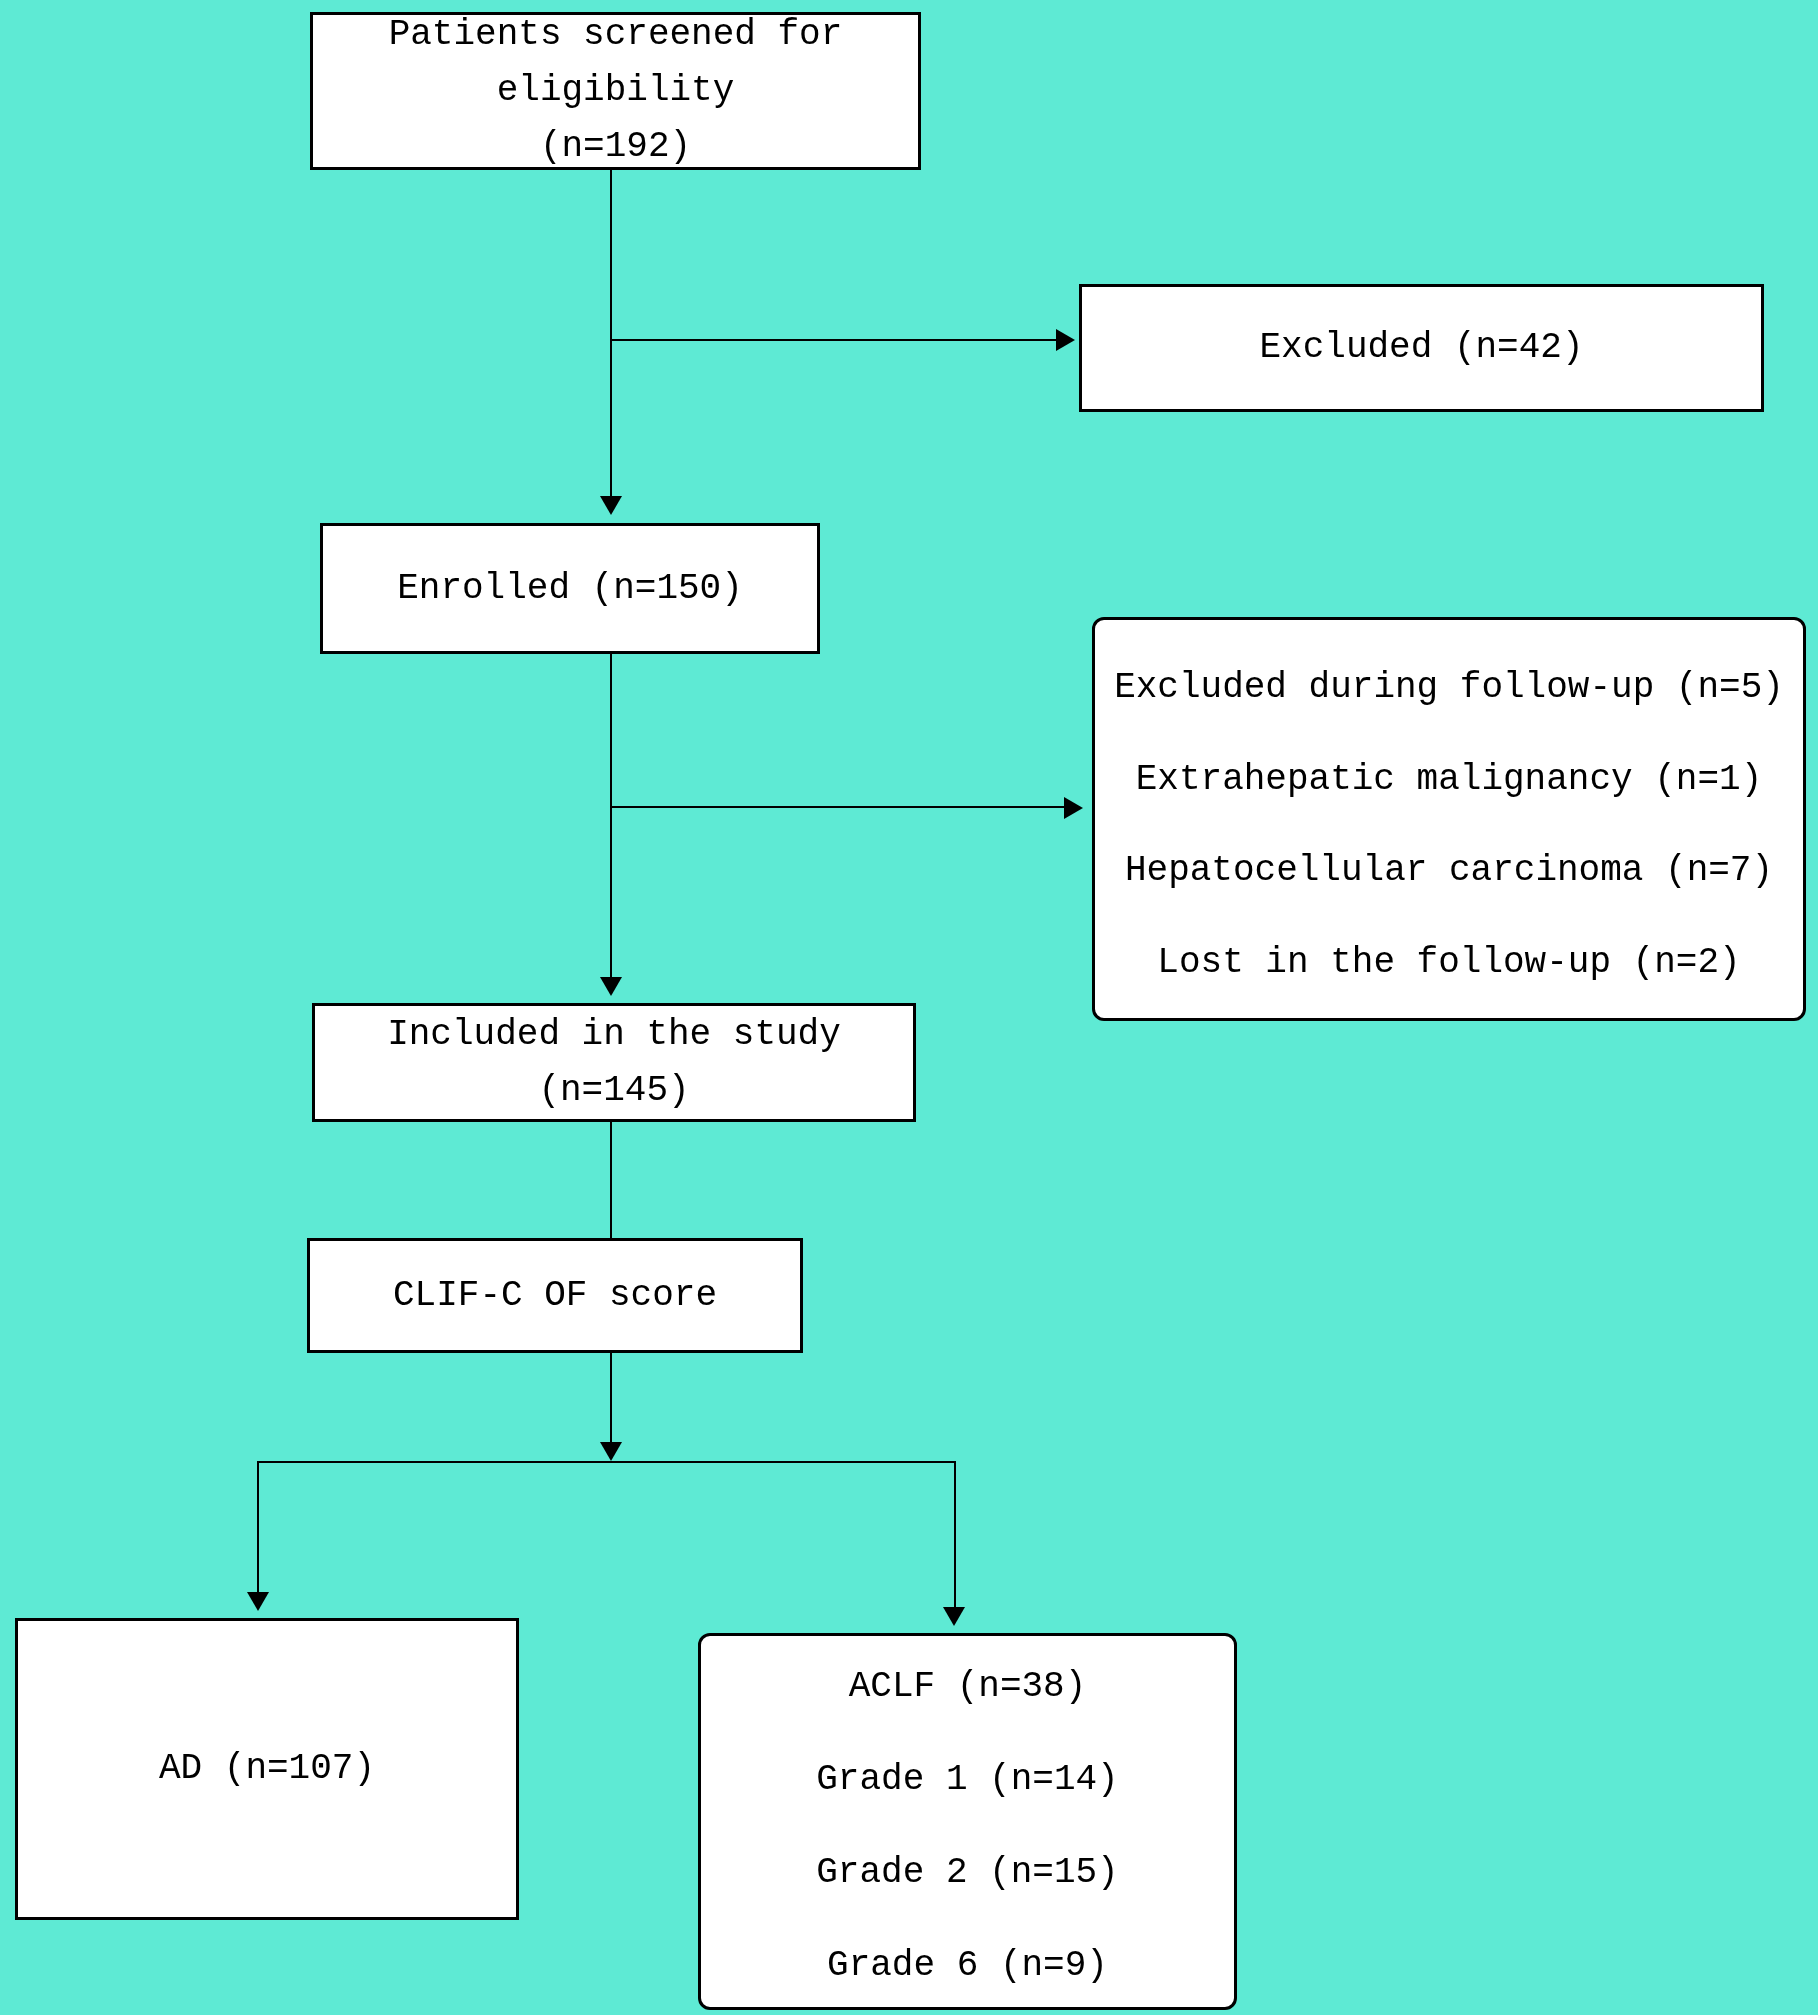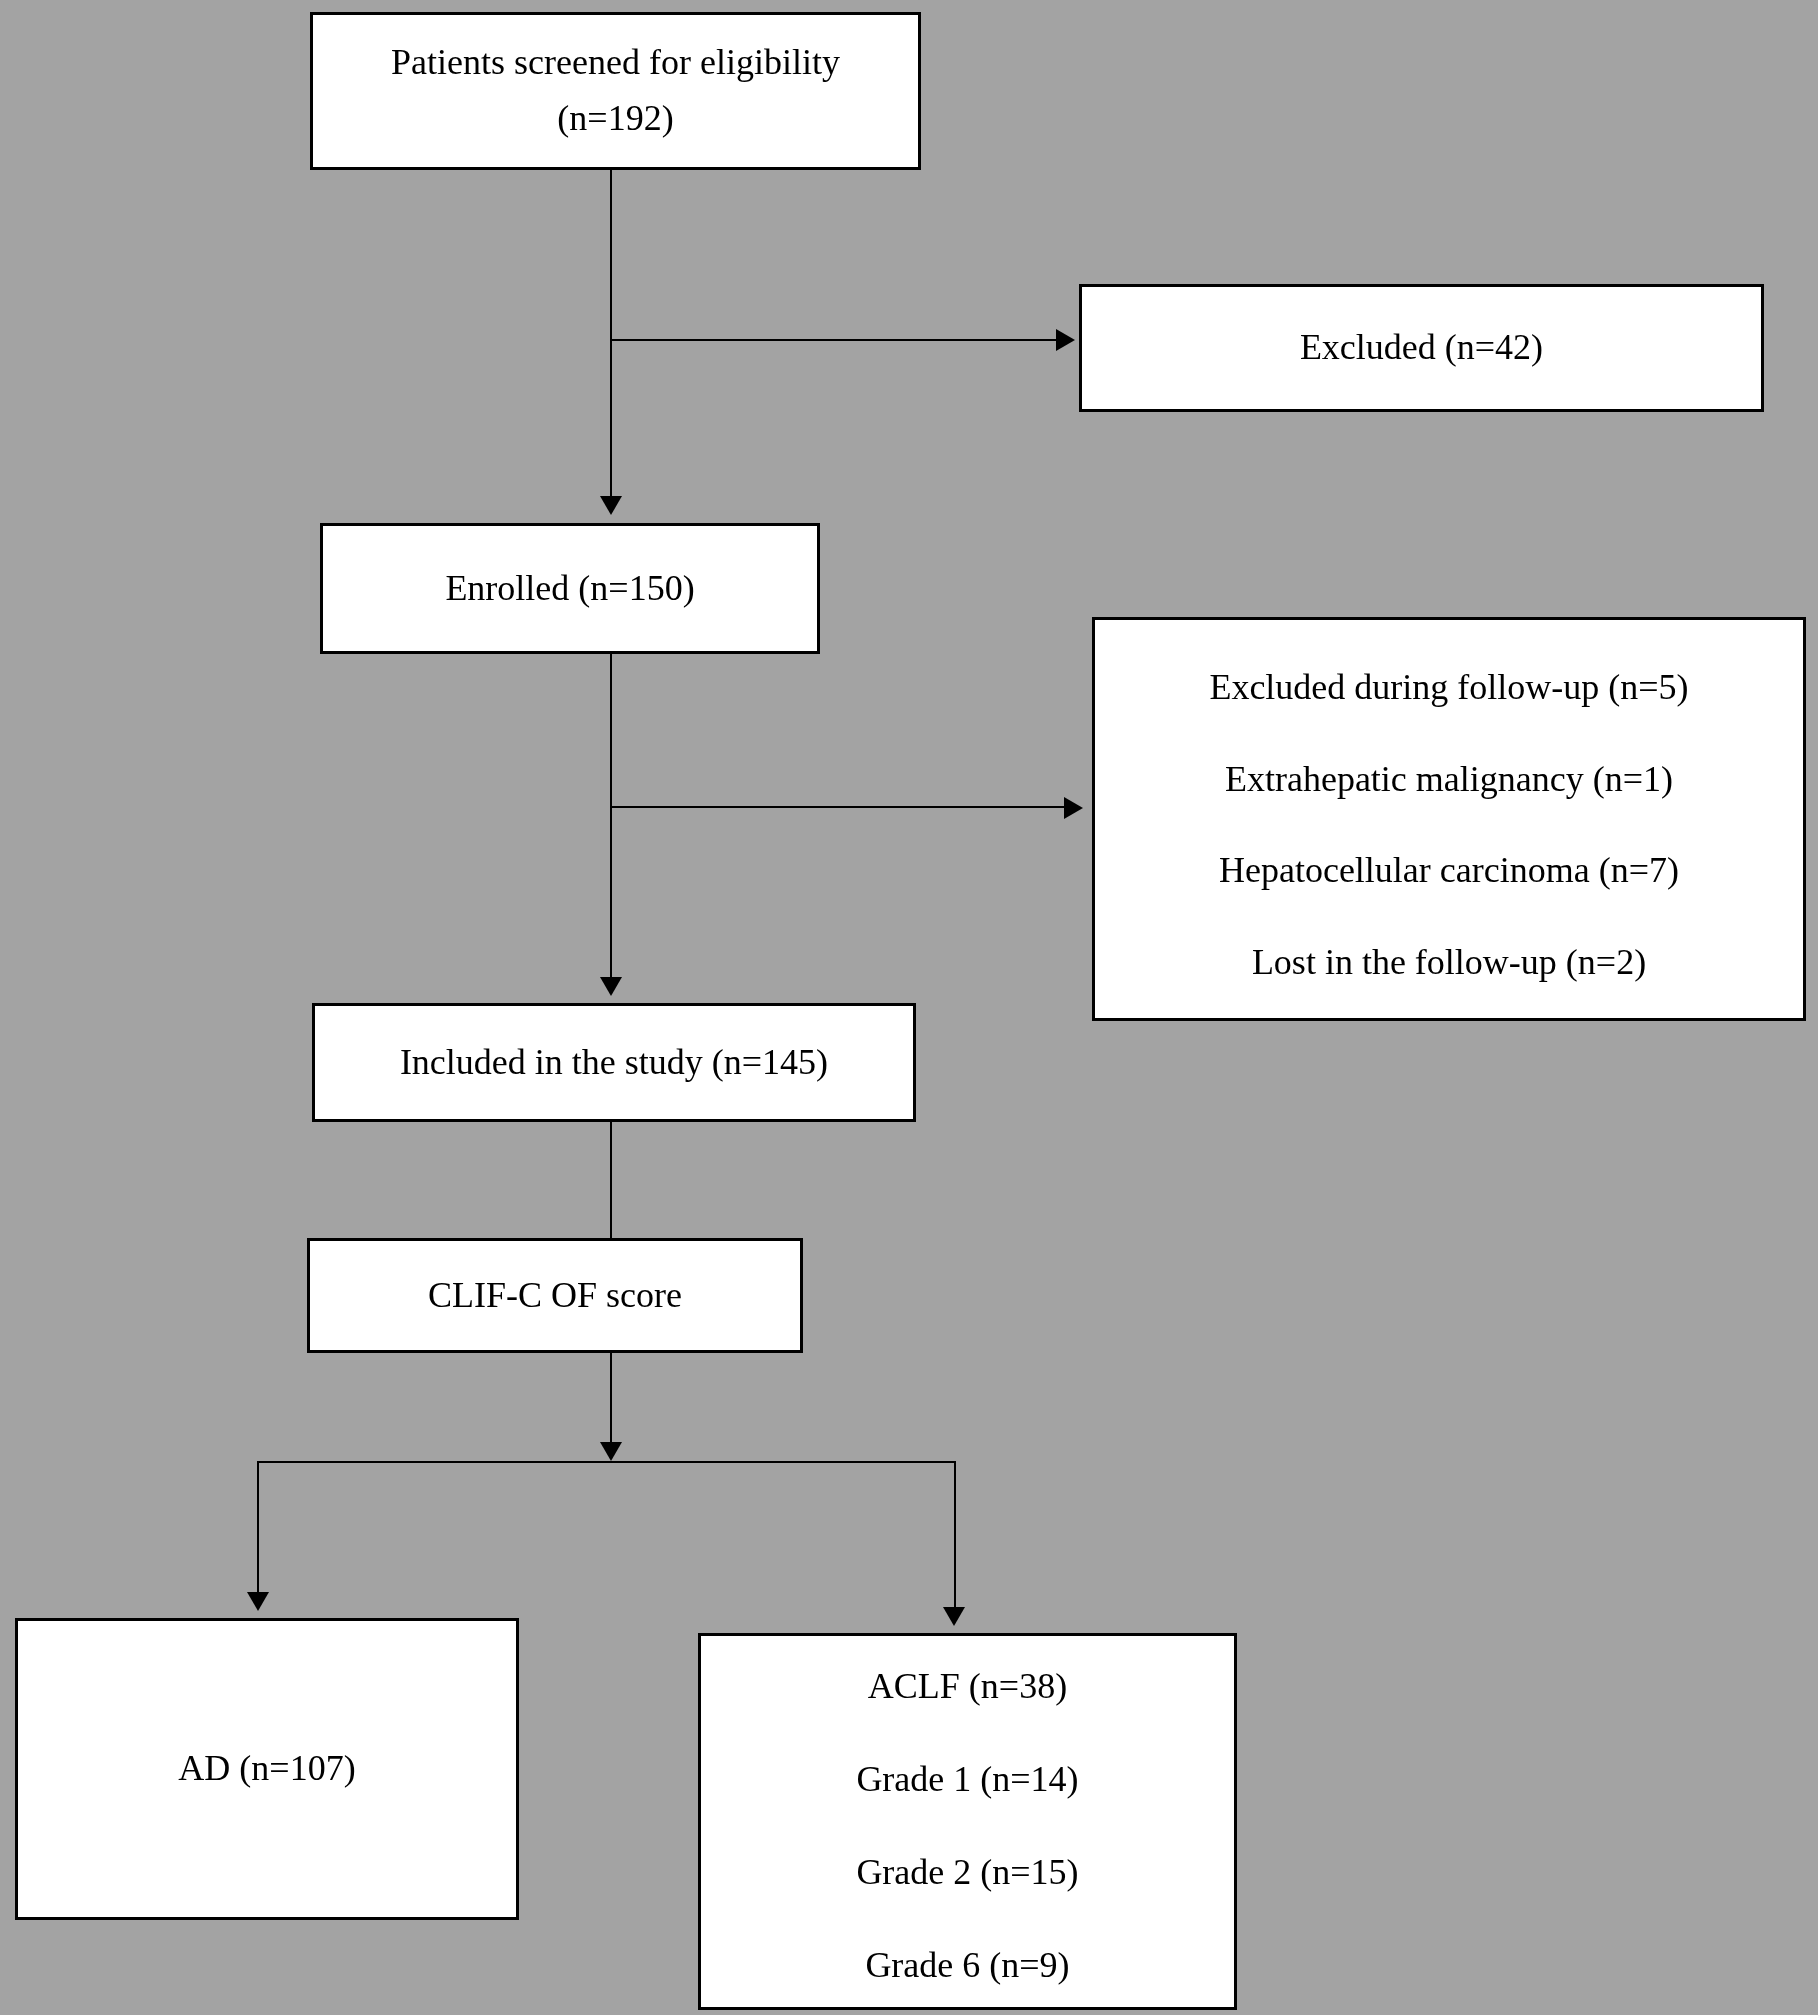--- a/index.html
+++ b/index.html
@@ -4,22 +4,22 @@
 <style>
   html, body {
     margin: 0;
     padding: 0;
     background: #ffffff;
   }
   .canvas {
     position: relative;
     width: 1819px;
     height: 2015px;
-    background: #a3a3a3;
-    font-family: Liberation Serif, serif;
+    background: #5eead4;
+    font-family: Liberation Mono, monospace;
     color: #000000;
   }
   .box {
     position: absolute;
     box-sizing: border-box;
     border: 3.2px solid #000000;
     background: #ffffff;
     display: flex;
     align-items: center;
     justify-content: center;
@@ -27,20 +27,21 @@
     font-size: 36px;
     line-height: 1.55;
   }
   .multiline {
     white-space: pre-line;
   }
   .stack {
     flex-direction: column;
     justify-content: space-around;
     align-items: center;
+    border-radius: 12px;
   }
   .stack .line {
     flex: 0 0 auto;
   }
   
   .box-screened  { left: 310px;  top: 11.6px;   width: 611px;  height: 158px; }
   .box-excluded1 { left: 1079px; top: 284px;  width: 685px; height: 128px; }
   .box-enrolled  { left: 320px;  top: 523px;  width: 500px;  height: 131px; }
   .box-excluded2 { left: 1092px; top: 617px;  width: 714px; height: 404px; padding: 22.6px 6.5px 9.7px 6.5px; }
   .box-included  { left: 312px;  top: 1003px; width: 604px;  height: 119px; }

